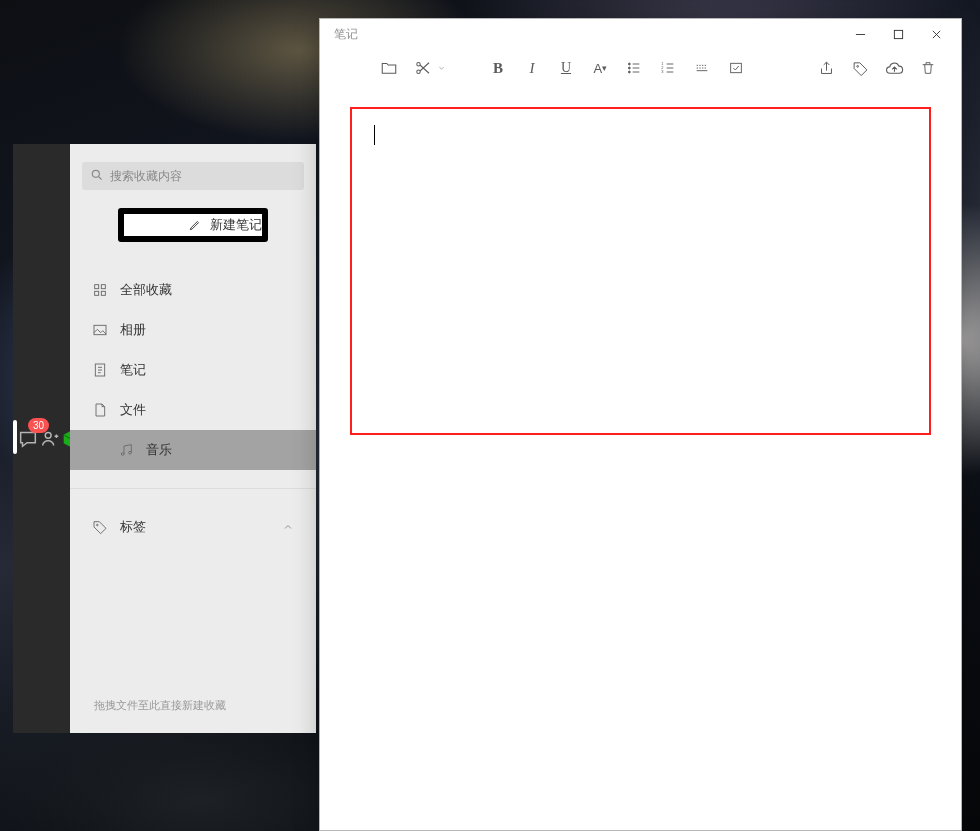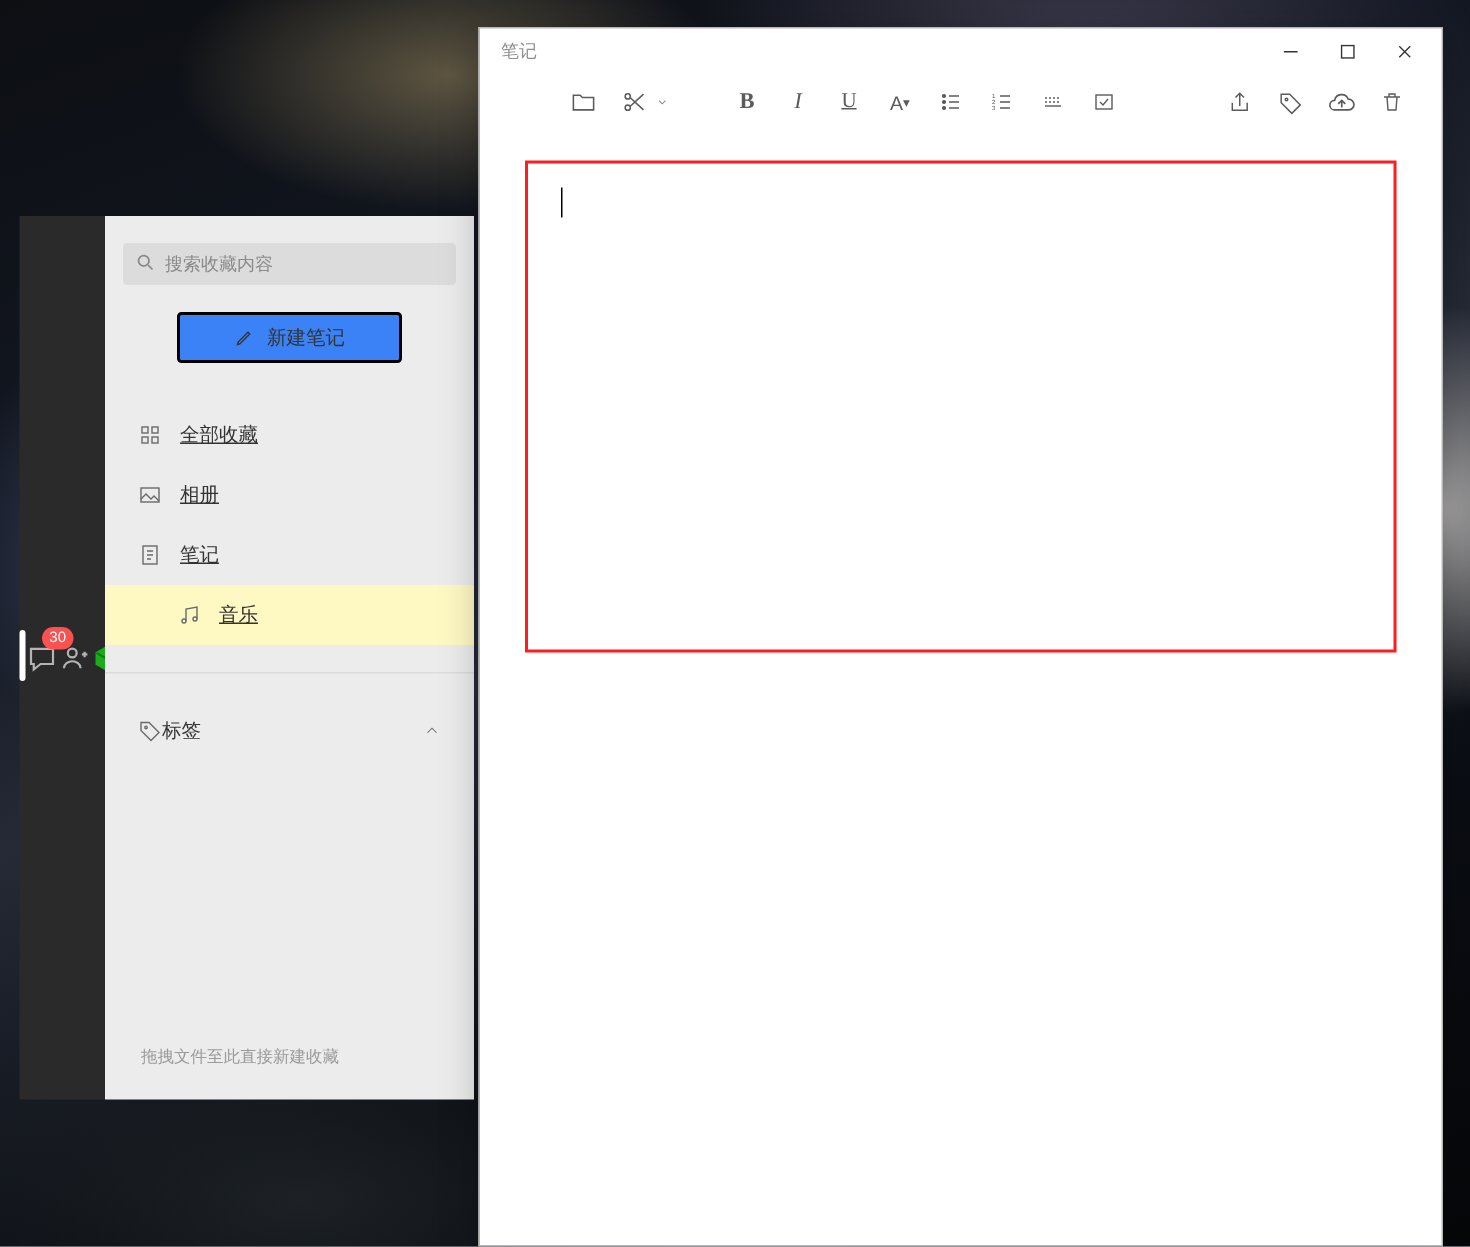--- a/index.html
+++ b/index.html
@@ -61,39 +61,39 @@
     width:100%; height:28px; border:none; border-radius:3px;
     background:#dcdcdc; padding:0 8px 0 28px; font-size:12px;
     color:#333;
   }
   .search::placeholder{color:#8a8a8a;}
   .search-wrap{position:relative;}
   .search-icon{position:absolute; left:20px; top:24px; color:#888;}
   .new-note-wrap{padding:18px 12px;}
   .new-note{
     display:block; margin:0 auto; width:150px; height:34px;
-    background:#3b82f6; border:2px solid #000000; border-radius:3px;
+    background:#ffffff; border:6px solid #000000; border-radius:3px;
     font-size:13px; color:#333;
-    display:flex; align-items:center; justify-content:center; gap:8px;
+    display:flex; align-items:center; justify-content:flex-end; gap:8px;
     cursor:pointer;
   }
   .cat-list{margin-top:10px;}
   .cat-item{
     height:40px; display:flex; align-items:center; gap:12px;
-    padding-left:22px; font-size:13px; color:#333; cursor:pointer;text-decoration:underline;
-  }
-  .cat-item.active{background:#fef9c3;padding-left:48px;}
+    padding-left:22px; font-size:13px; color:#333; cursor:pointer;
+  }
+  .cat-item.active{background:#a3a3a3;padding-left:48px;}
   .cat-item svg{stroke:#6a6a6a; fill:none; stroke-width:1.4;}
   .divider{height:1px;background:#dcdcdc;margin:18px 0;}
   .tags-row{
     height:40px; display:flex; align-items:center;
     padding:0 22px; font-size:13px; color:#333;
     justify-content:space-between; cursor:pointer;
   }
-  .tags-row .left{display:flex;align-items:center;gap:0;}
+  .tags-row .left{display:flex;align-items:center;gap:12px;}
   .tags-row svg{stroke:#6a6a6a; fill:none; stroke-width:1.4;}
   .panel .footer{
     margin-top:auto; padding:0 24px 18px 24px;
     font-size:11px; color:#9a9a9a; line-height:1.7;
   }
   
   .notewin{
     position:absolute; left:319px; top:18px;
     width:643px; height:813px;
     background:#fff; border:1px solid #b7b7b7;
@@ -203,20 +203,27 @@
           <path d="M3 16l5-5 5 5 3-3 5 5"></path>
         </svg>
       <span>相册</span>
     </div>
     <div class="cat-item">
       <svg width="16" height="16" viewBox="0 0 24 24">
           <rect x="5" y="3" width="14" height="18"></rect>
           <path d="M9 8h6M9 12h6M9 16h4"></path>
         </svg>
       <span>笔记</span>
+    </div>
+    <div class="cat-item">
+      <svg width="16" height="16" viewBox="0 0 24 24">
+          <path d="M6 3h9l4 4v14H6z"></path>
+          <path d="M15 3v4h4"></path>
+        </svg>
+      <span>文件</span>
     </div>
     <div class="cat-item active">
       <svg width="16" height="16" viewBox="0 0 24 24">
           <path d="M9 18V6l11-2v12"></path>
           <circle cx="7" cy="18" r="2"></circle>
           <circle cx="18" cy="16" r="2"></circle>
         </svg>
       <span>音乐</span>
     </div>
   </div>

